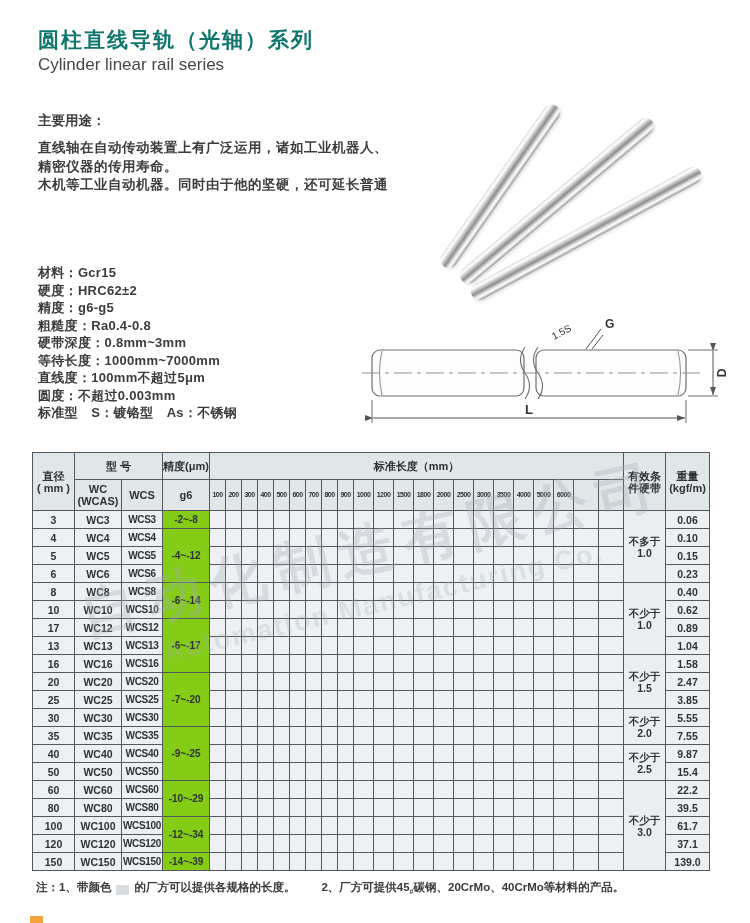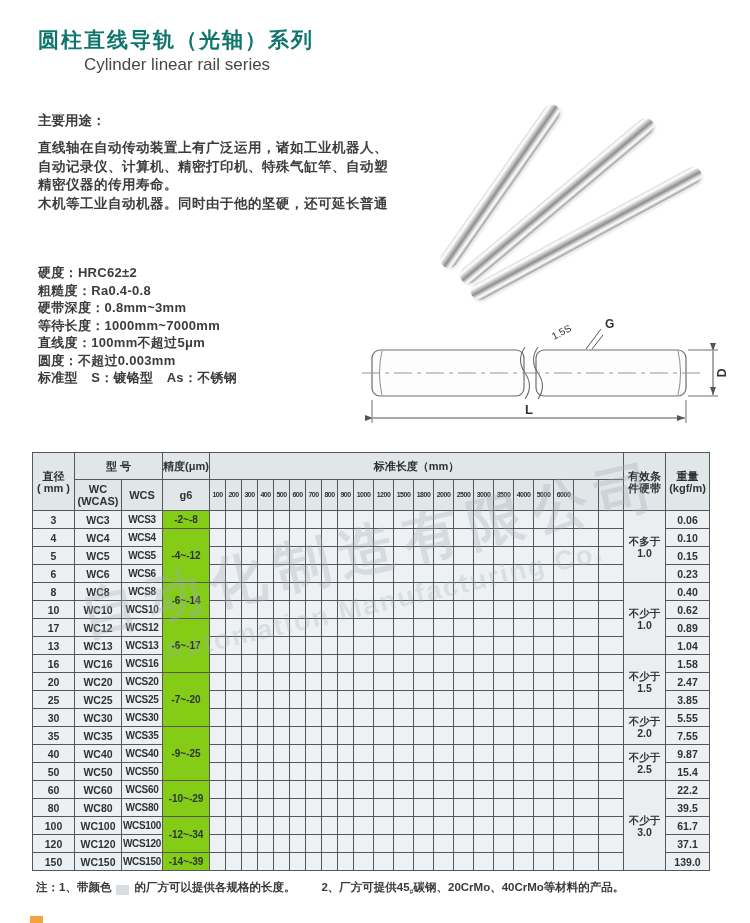--- a/index.html
+++ b/index.html
@@ -1,21 +1,21 @@
 <!DOCTYPE html>
 <html><head>
 <meta charset="utf-8">
 <style>
   html,body{margin:0;padding:0;background:#fff;}
   .page{position:relative;width:750px;height:923px;background:#ffffff;overflow:hidden;
         font-family:"Liberation Sans","DejaVu Sans",sans-serif;color:#3a3a3a;}
 
   .title-zh{position:absolute;left:38px;top:26px;font-size:21px;font-weight:700;
             letter-spacing:2px;color:#0f766e;}
-  .title-en{position:absolute;left:38px;top:55px;font-size:17px;font-weight:500;color:#474747;margin-left:46px;}
+  .title-en{position:absolute;left:38px;top:55px;font-size:17px;font-weight:500;color:#474747;}
 
   .intro-heading{position:absolute;left:38px;top:112px;font-size:13.5px;font-weight:700;color:#3d3d3d;}
   .intro-lines{position:absolute;left:38px;top:139px;font-size:13.5px;font-weight:700;
                line-height:18.5px;color:#3d3d3d;letter-spacing:0.5px;}
 
   .specs{position:absolute;left:38px;top:264px;font-size:13px;font-weight:600;
          line-height:17.5px;color:#3b3b3b;letter-spacing:0.3px;}
 
   
   .photo{position:absolute;left:392px;top:86px;width:350px;height:228px;}
@@ -61,33 +61,34 @@
 <body>
 
 <div class="page">
 
   <div class="title-zh">圆柱直线导轨（光轴）系列</div>
   <div class="title-en">Cylinder linear rail series</div>
 
   <div class="intro-heading">主要用途：</div>
   <div class="intro-lines">
     <div>直线轴在自动传动装置上有广泛运用，诸如工业机器人、</div>
-    <div>自动记录仪、计算机、精密打印机、特殊气缸竿、自动塑</div>
     <div>精密仪器的传用寿命。</div>
     <div>木机等工业自动机器。同时由于他的坚硬，还可延长普通</div>
   </div>
 
   <div class="photo">
     <div class="rod rod1"></div>
     <div class="rod rod2"></div>
     <div class="rod rod3"></div>
   </div>
 
   <div class="specs">
+    <div>材料：Gcr15</div>
     <div>硬度：HRC62±2</div>
+    <div>精度：g6-g5</div>
     <div>粗糙度：Ra0.4-0.8</div>
     <div>硬带深度：0.8mm~3mm</div>
     <div>等待长度：1000mm~7000mm</div>
     <div>直线度：100mm不超过5μm</div>
     <div>圆度：不超过0.003mm</div>
     <div>标准型　S：镀铬型　As：不锈钢</div>
   </div>
 
   <div class="diagram">
     <svg width="390" height="112" viewBox="0 0 390 112">

